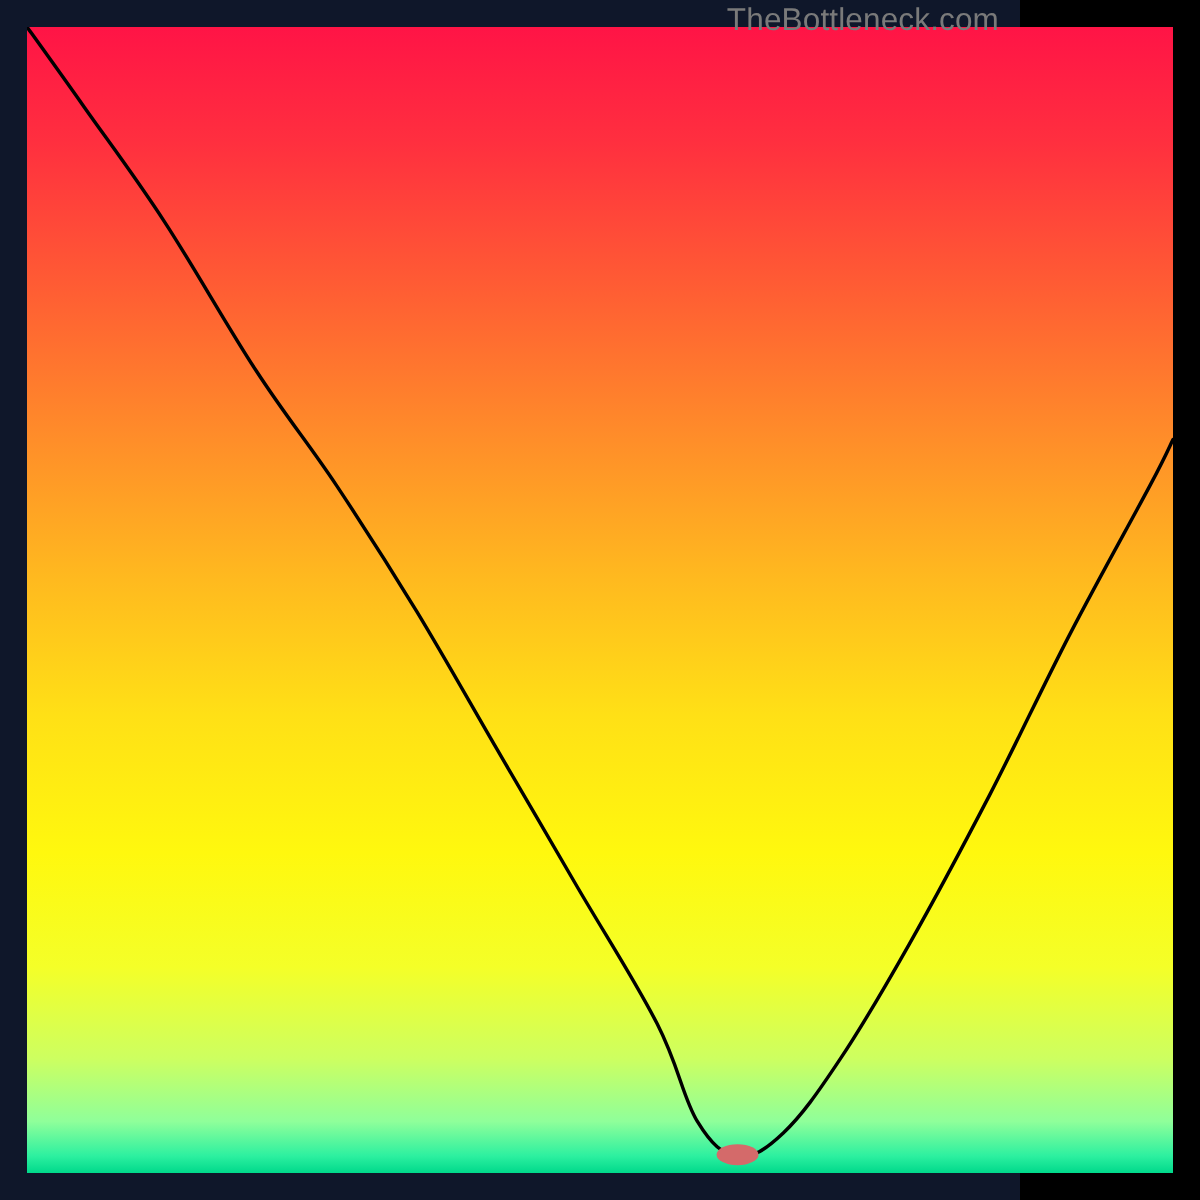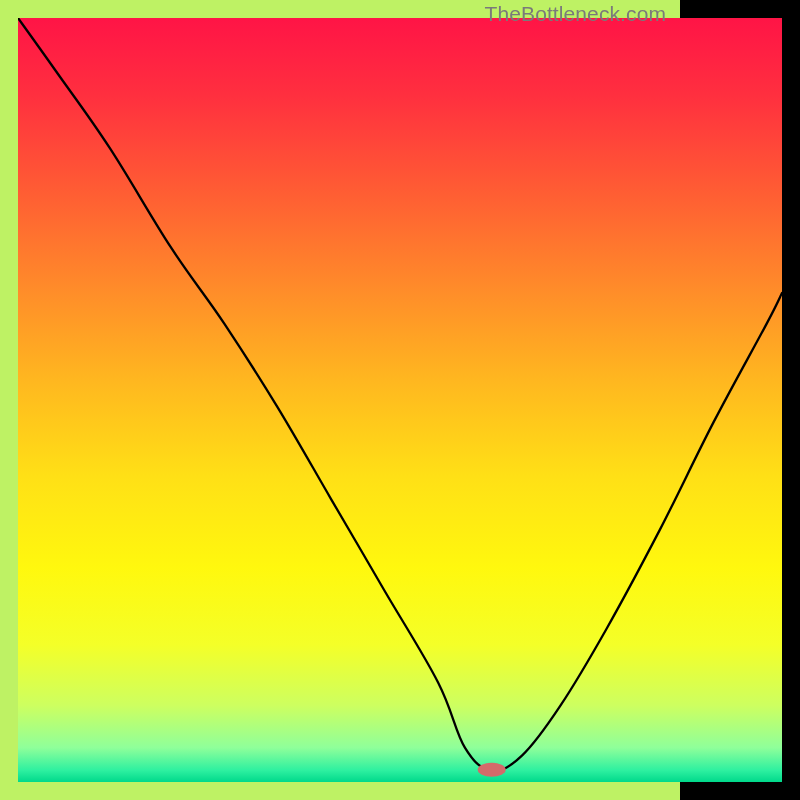--- a/index.html
+++ b/index.html
@@ -7,21 +7,21 @@
     padding: 0;
     width: 800px;
     height: 800px;
     overflow: hidden;
     background: #000;
   }
   .frame {
     position: relative;
     width: 680px;
     height: 800px;
-    background: #bef264;
+    background: #0f172a;
   }
   .plot-area {
     position: absolute;
     left: 18px;
     top: 18px;
     width: 764px;
     height: 764px;
     overflow: hidden;
   }
   .plot-area svg {

